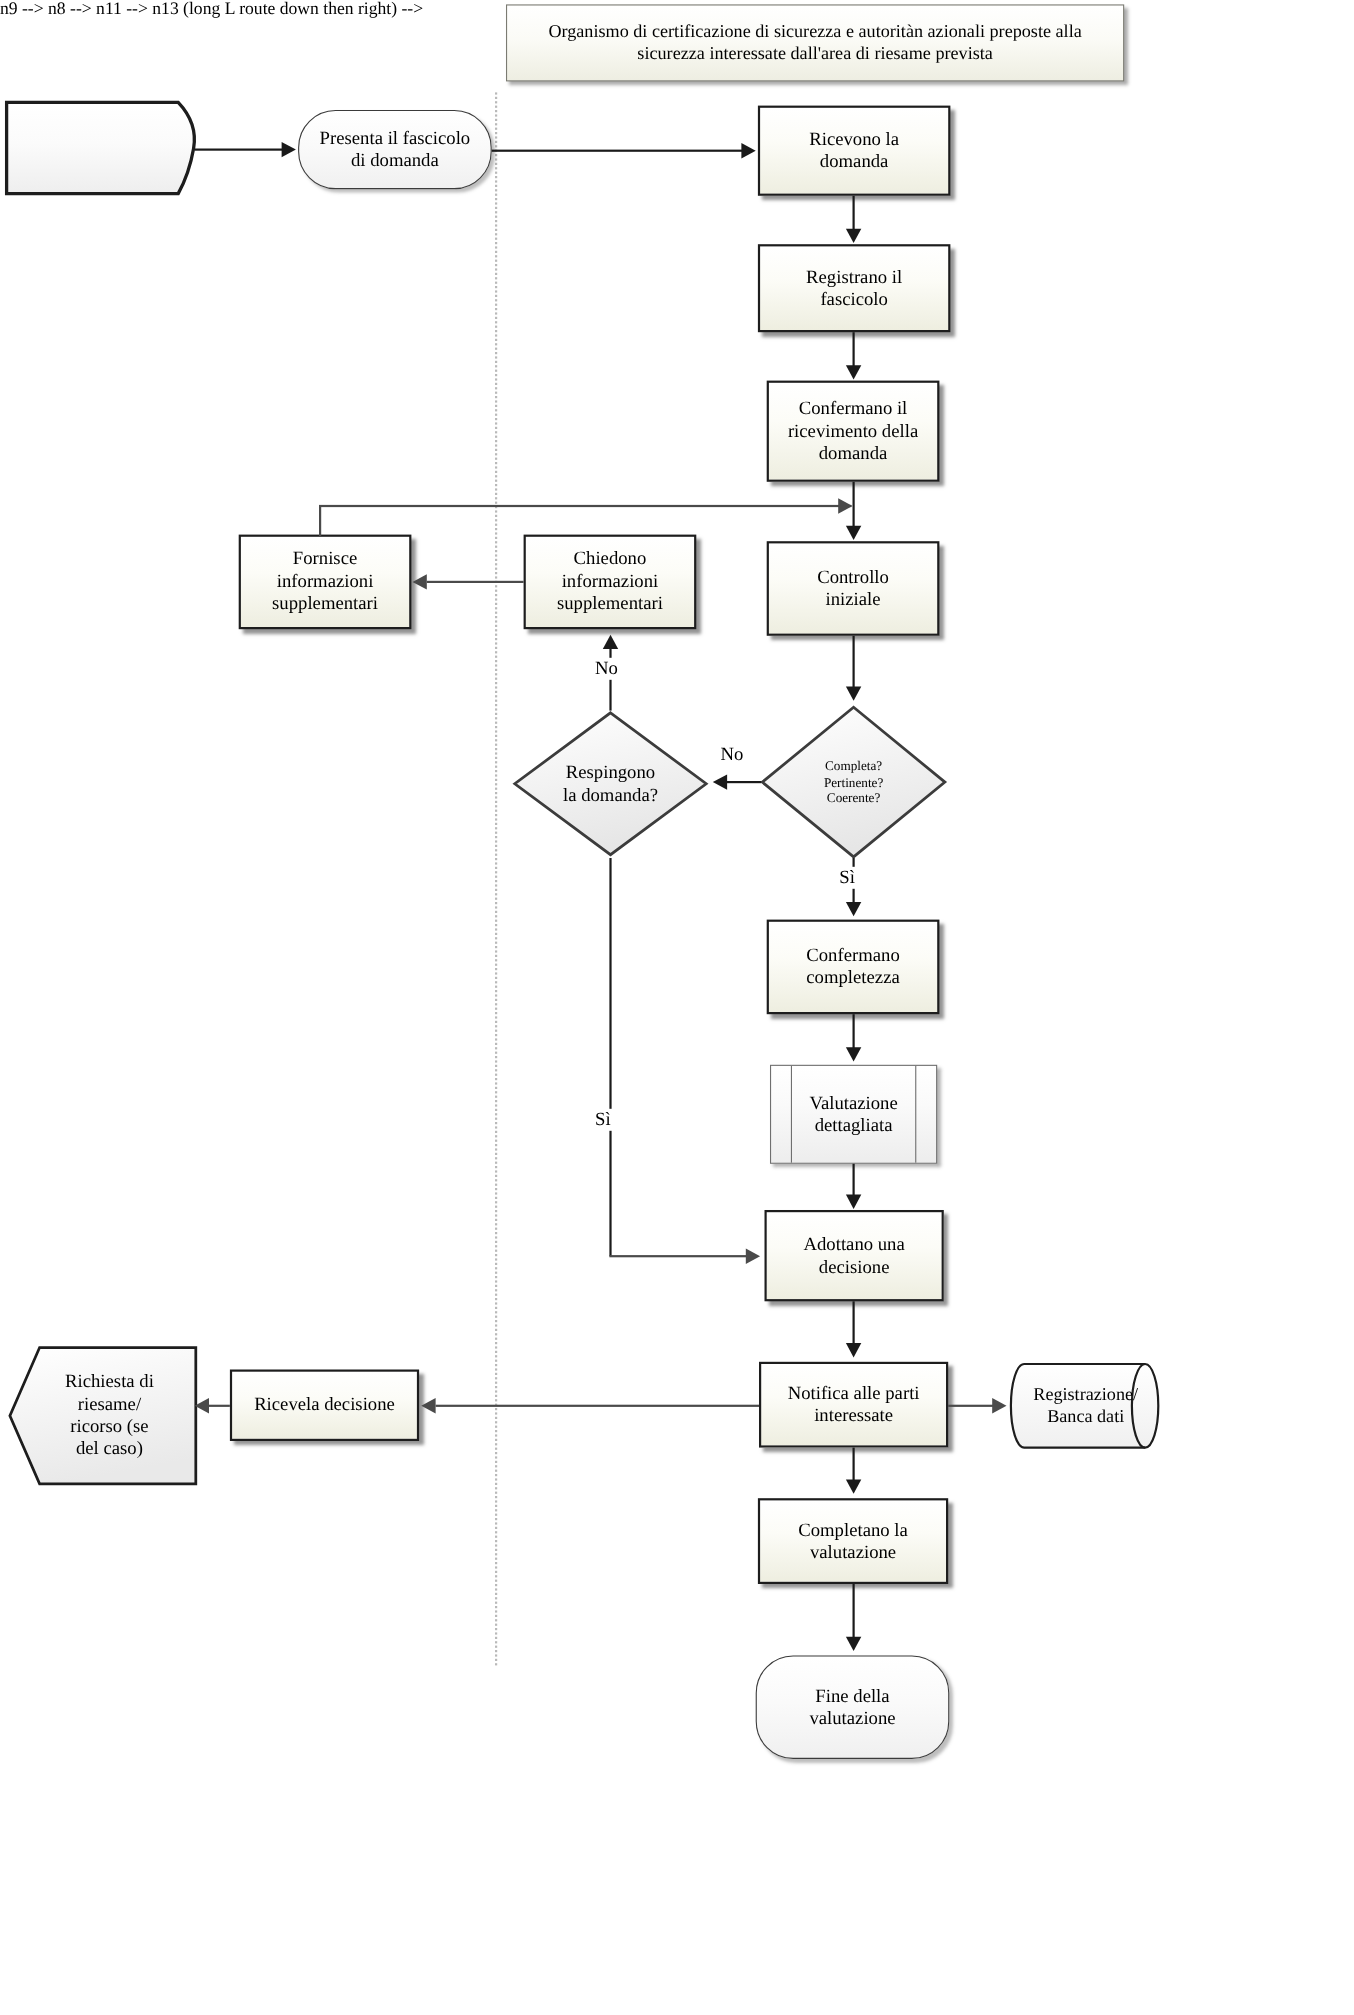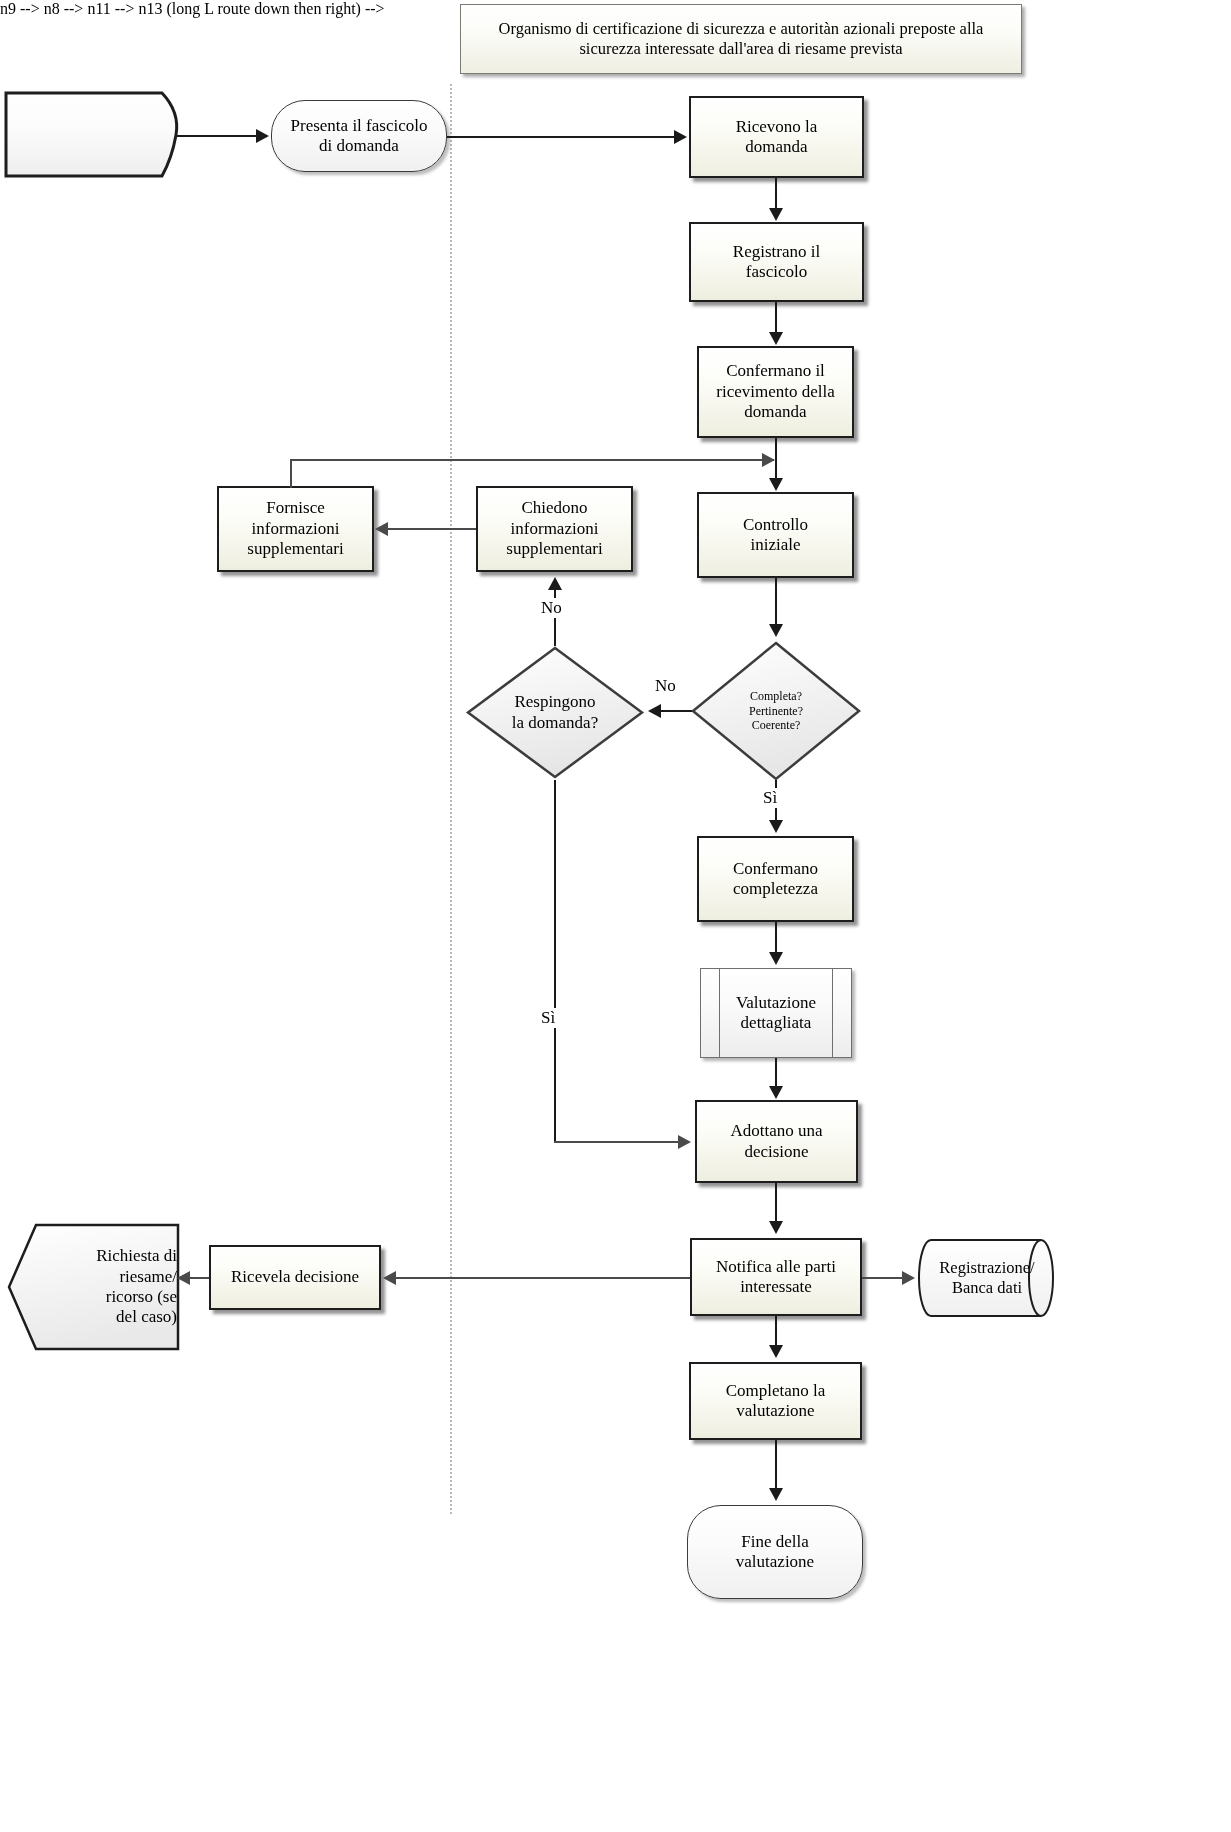--- a/index.html
+++ b/index.html
@@ -286,21 +286,21 @@
   <div class="node hexshape" style="left:6px; top:1222px; width:175px; height:130px; font-size:17px;">
     <svg class="bg" viewBox="0 0 175 130" preserveAspectRatio="none">
       <defs>
         <linearGradient id="gHex" x1="0" y1="0" x2="0.25" y2="1">
           <stop offset="0%" stop-color="#ffffff"></stop>
             <stop offset="100%" stop-color="#e9e9e9"></stop>
         </linearGradient>
       </defs>
       <polygon points="30,3 172,3 172,127 30,127 3,65" fill="url(#gHex)" stroke="#1d1d1d" stroke-width="2.5"></polygon>
     </svg>
-    <span class="lbl" style="padding-left:16px;text-align:right;">
+    <span class="lbl" style="padding-left:16px;">
       <span>Richiesta di</span><br>
       <span>riesame/</span><br>
       <span>ricorso (se</span><br>
       <span>del caso)</span>
     </span>
   </div>
 
   
   <div class="node cylshape" style="left:917px; top:1237px; width:140px; height:82px; font-size:16.5px;">
     <svg class="bg" viewBox="0 0 140 82" preserveAspectRatio="none">

